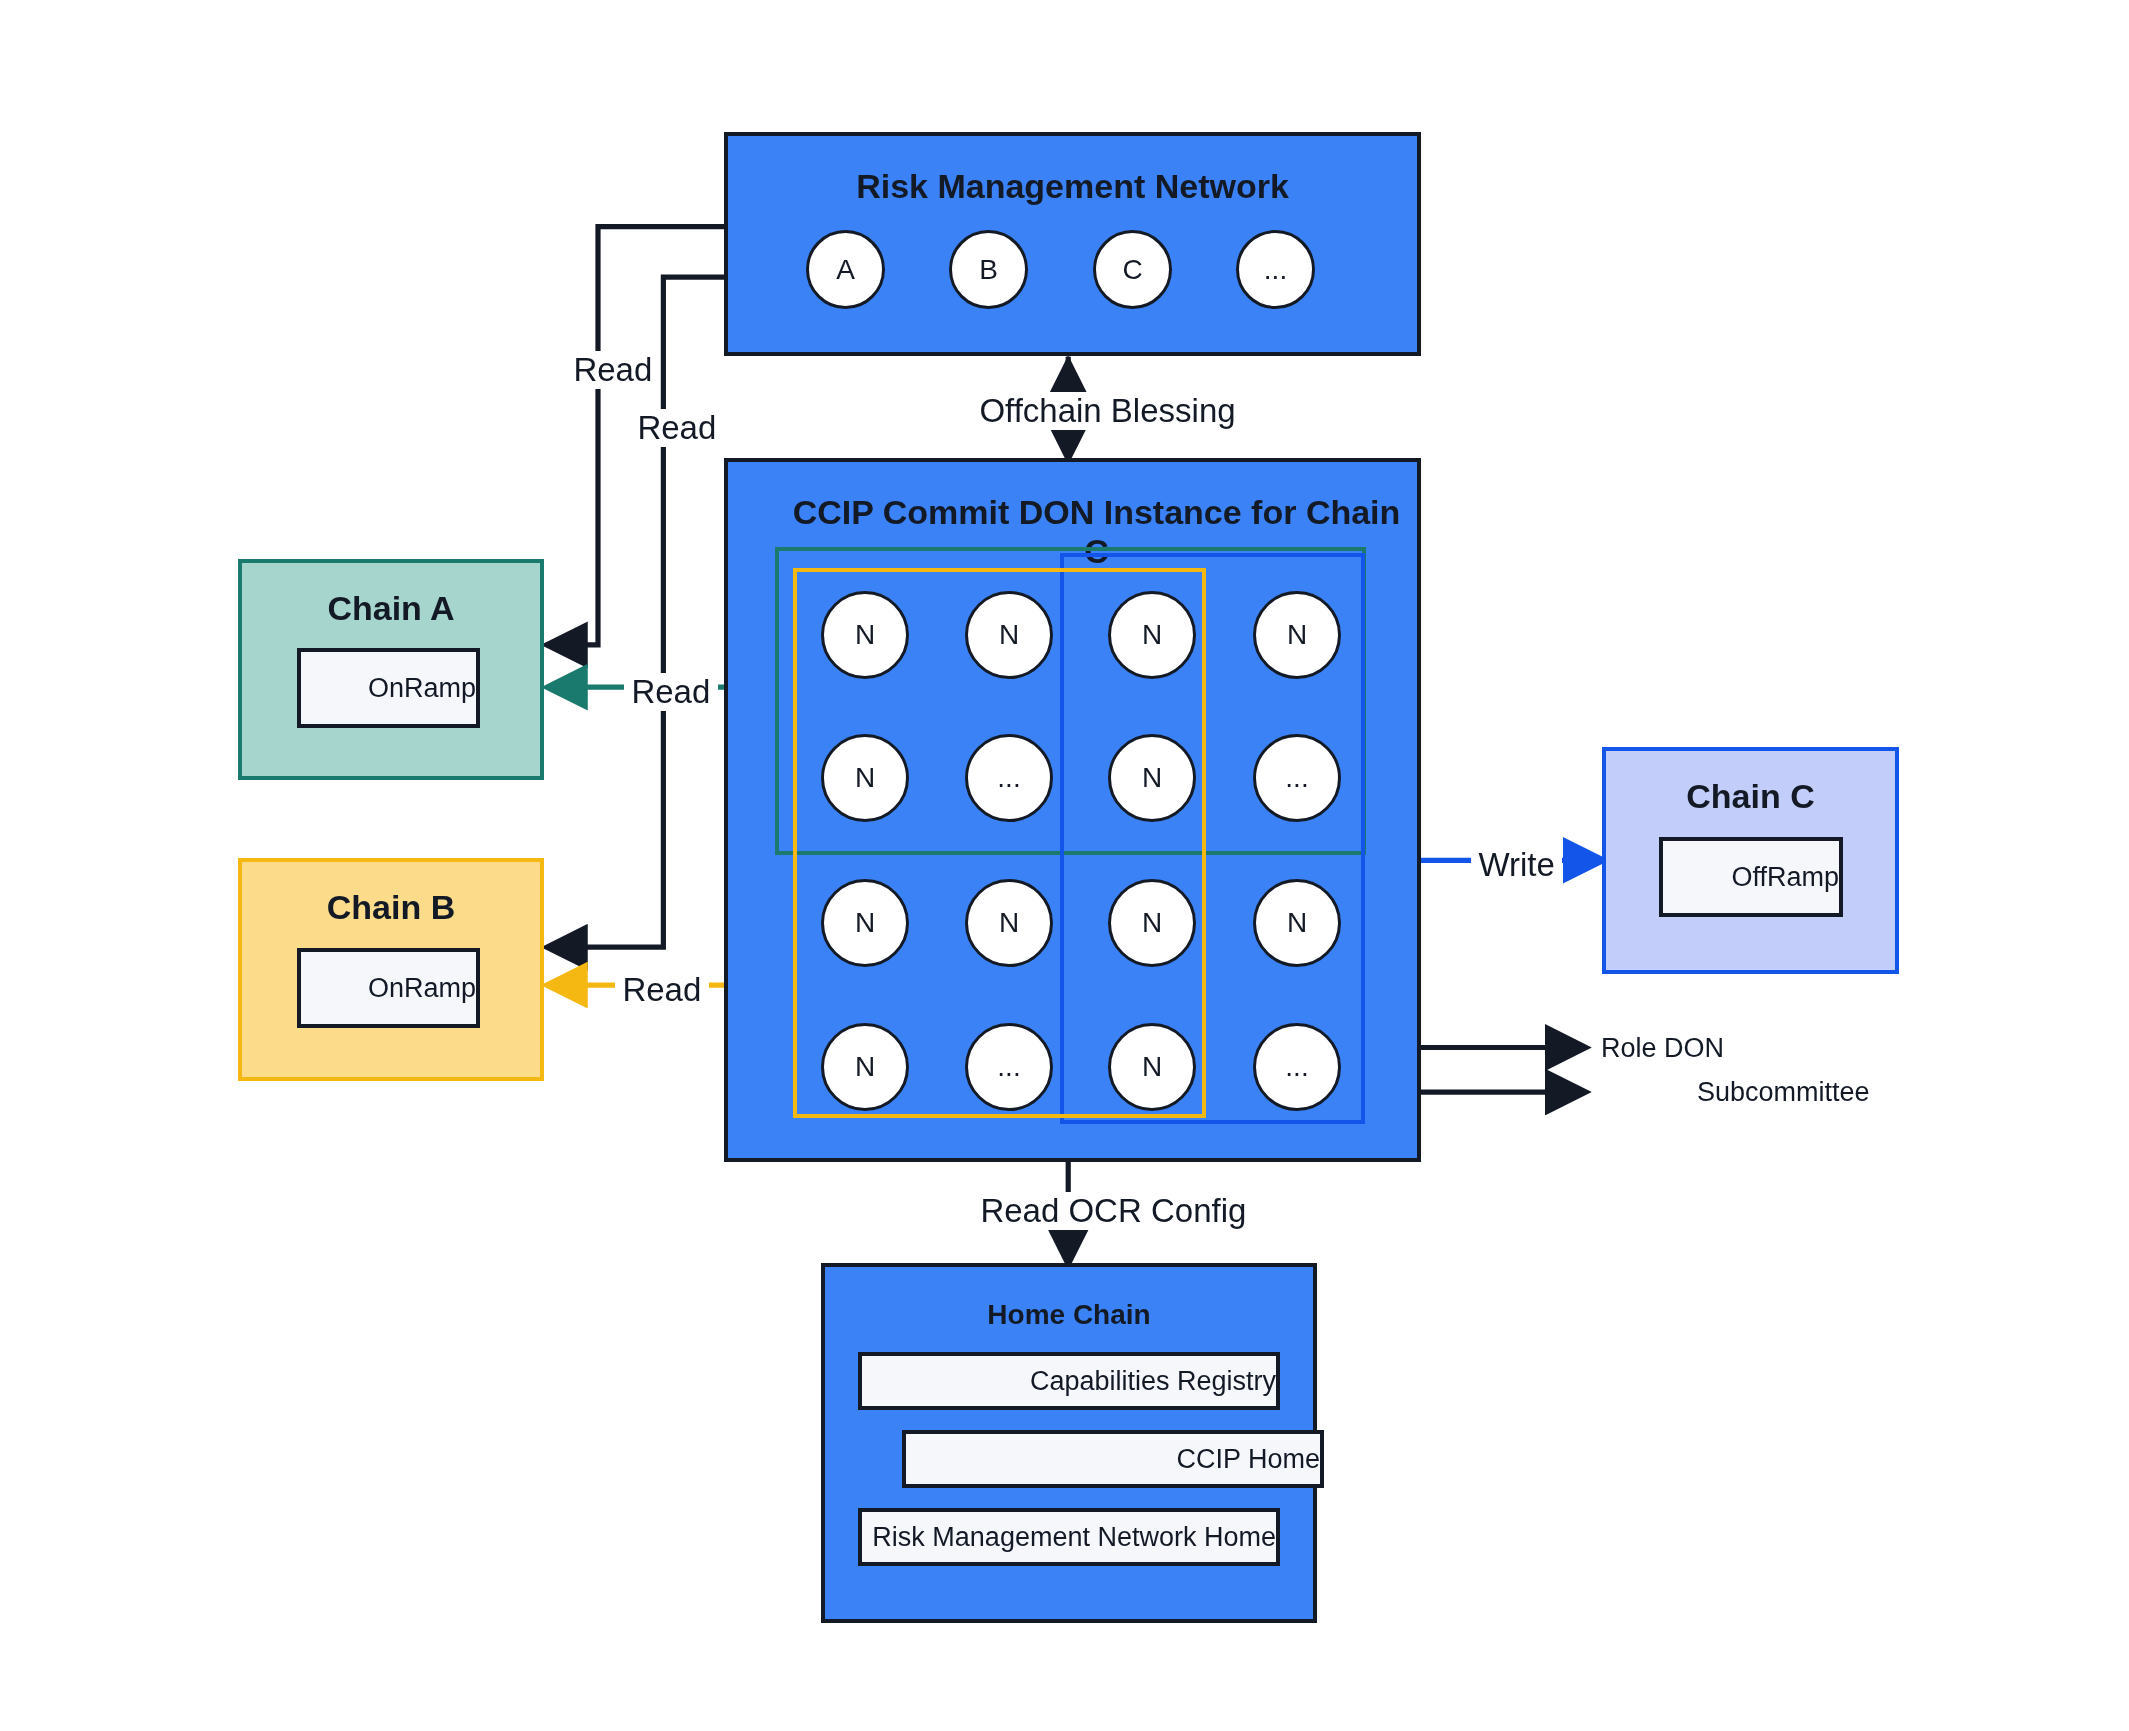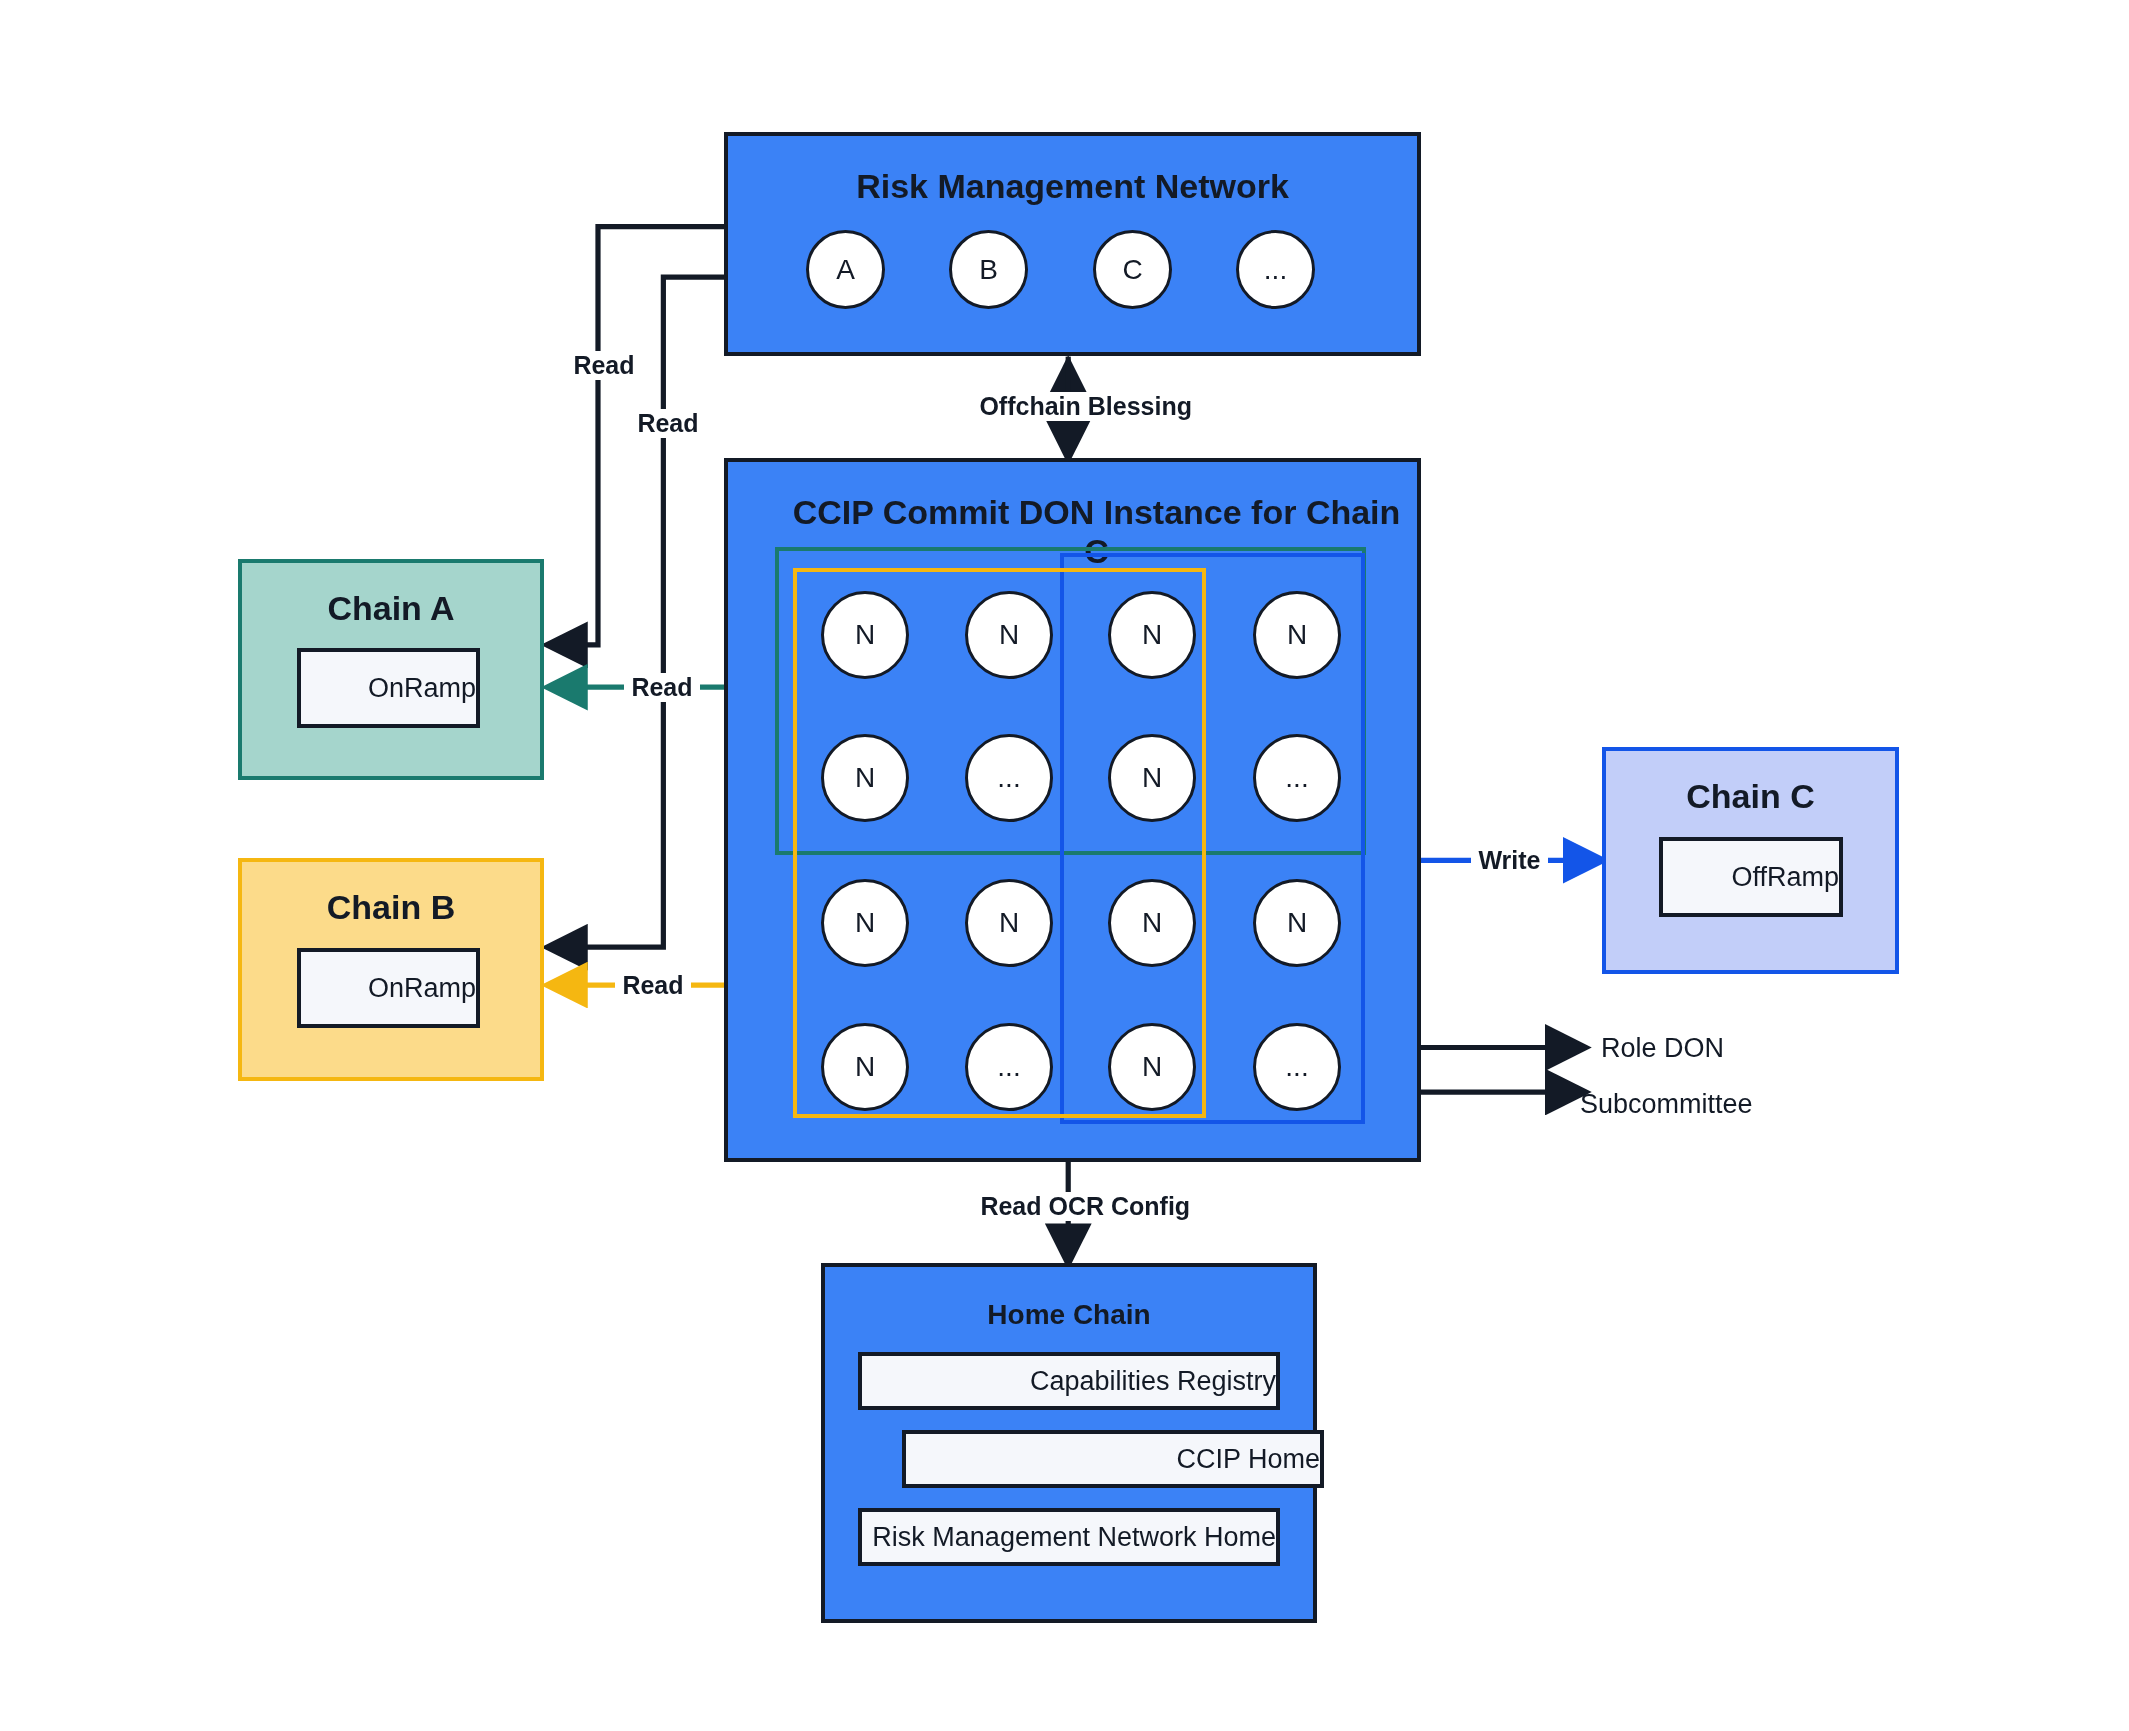--- a/index.html
+++ b/index.html
@@ -6,21 +6,21 @@
   body{font-family:"Liberation Sans", sans-serif;color:#131a26;}
   #stage{position:relative;width:2129px;height:1731px;background:#ffffff;overflow:hidden;}
   .box{position:absolute;box-sizing:border-box;}
   .plainbox{border:4.5px solid #131a26;background:#3b82f6;}
   .title{position:absolute;left:0;right:0;text-align:center;font-weight:bold;color:#131a26;}
   .node{position:absolute;box-sizing:border-box;border:3.7px solid #131a26;border-radius:50%;
         display:flex;align-items:center;justify-content:center;background:#ffffff;
         font-size:28px;color:#131a26;}
   .inner-lbl{position:absolute;box-sizing:border-box;border:4.5px solid #131a26;background:#f5f7fb;
         display:flex;align-items:center;justify-content:flex-end;font-size:27px;color:#131a26;}
-  .edge-lbl{position:absolute;background:#ffffff;padding:0 7.4px;font-size:25px;color:#131a26;white-space:nowrap;font-weight:bold;}
+  .edge-lbl{position:absolute;background:#ffffff;padding:0 7.4px;font-size:33px;color:#131a26;white-space:nowrap;}
   .grp{position:absolute;box-sizing:border-box;background:transparent;}
   .free-lbl{position:absolute;font-size:24.5px;color:#131a26;white-space:nowrap;}
   svg.arrowlayer{position:absolute;left:0;top:0;width:2129px;height:1731px;pointer-events:none;}
 </style>
 </head>
 <body>
 
 <div id="stage">
 
   <svg class="arrowlayer" viewBox="0 0 2866 2330">
@@ -171,16 +171,16 @@
 
   <div class="edge-lbl" style="left:566px;top:351px;">Read</div>
   <div class="edge-lbl" style="left:630px;top:409px;">Read</div>
   <div class="edge-lbl" style="left:972px;top:392px;">Offchain Blessing</div>
   <div class="edge-lbl" style="left:624px;top:673px;">Read</div>
   <div class="edge-lbl" style="left:615px;top:971px;">Read</div>
   <div class="edge-lbl" style="left:1471px;top:846px;">Write</div>
   <div class="edge-lbl" style="left:973px;top:1192px;">Read OCR Config</div>
 
   <div class="free-lbl" style="left:1601px;top:1033px;font-size:27px;">Role DON</div>
-  <div class="free-lbl" style="left:1580px;top:1077px;font-size:27px;margin-top:12px;">Subcommittee</div>
+  <div class="free-lbl" style="left:1697px;top:1077px;font-size:27px;">Subcommittee</div>
 
 </div>
 
 
 </body></html>

